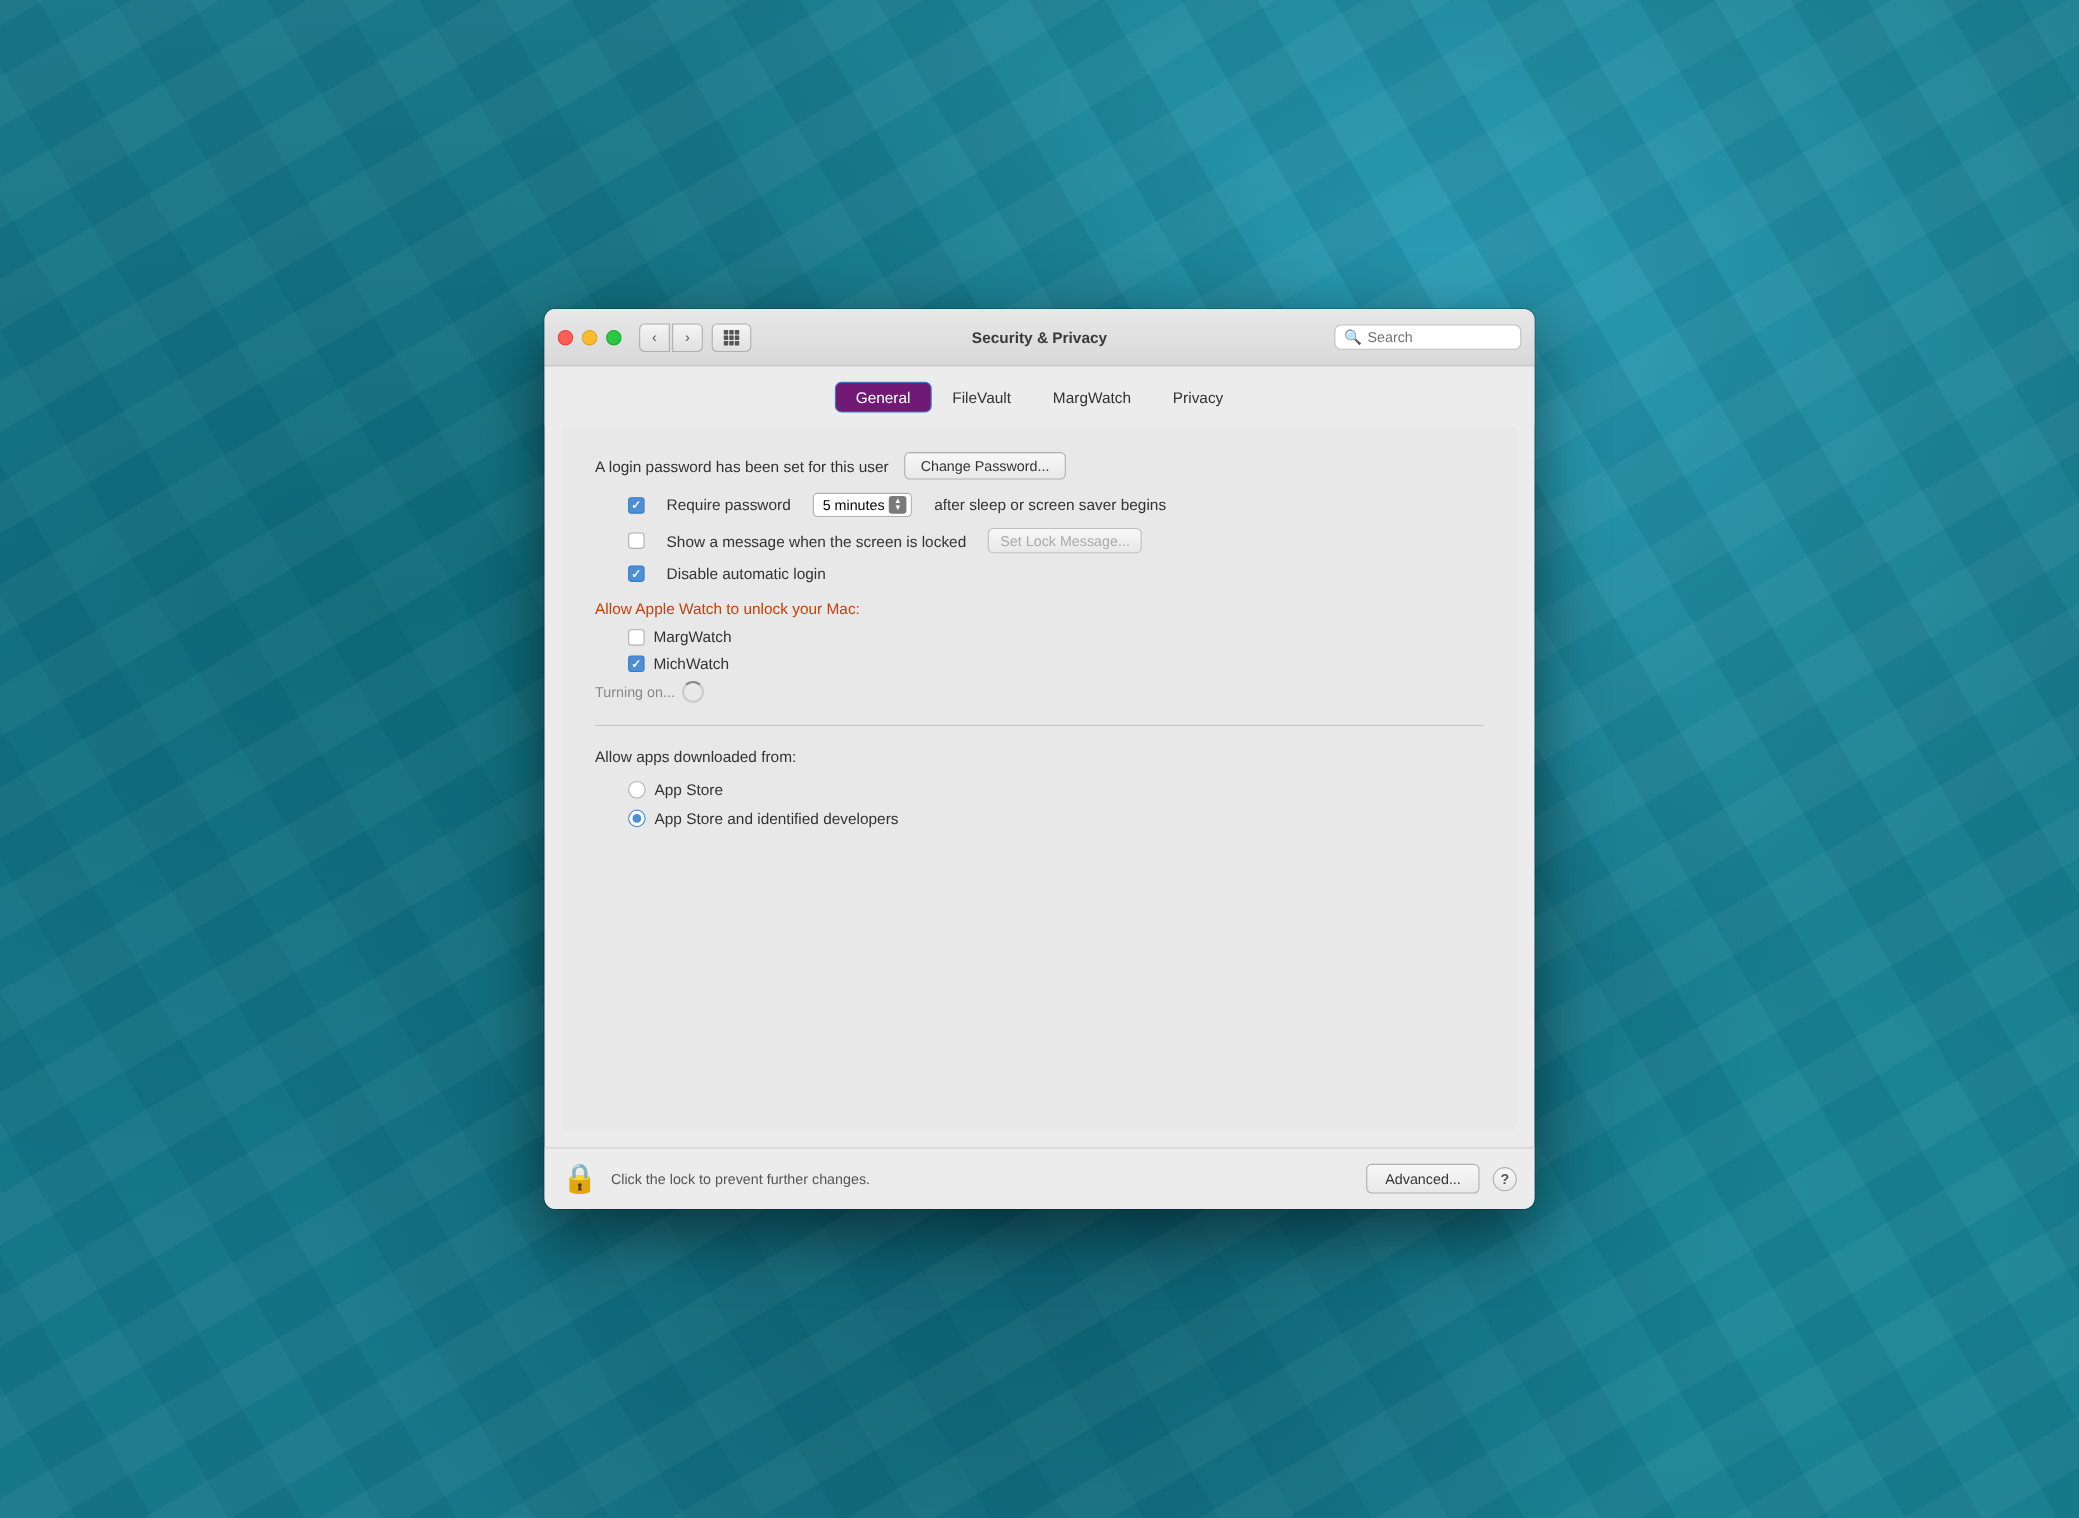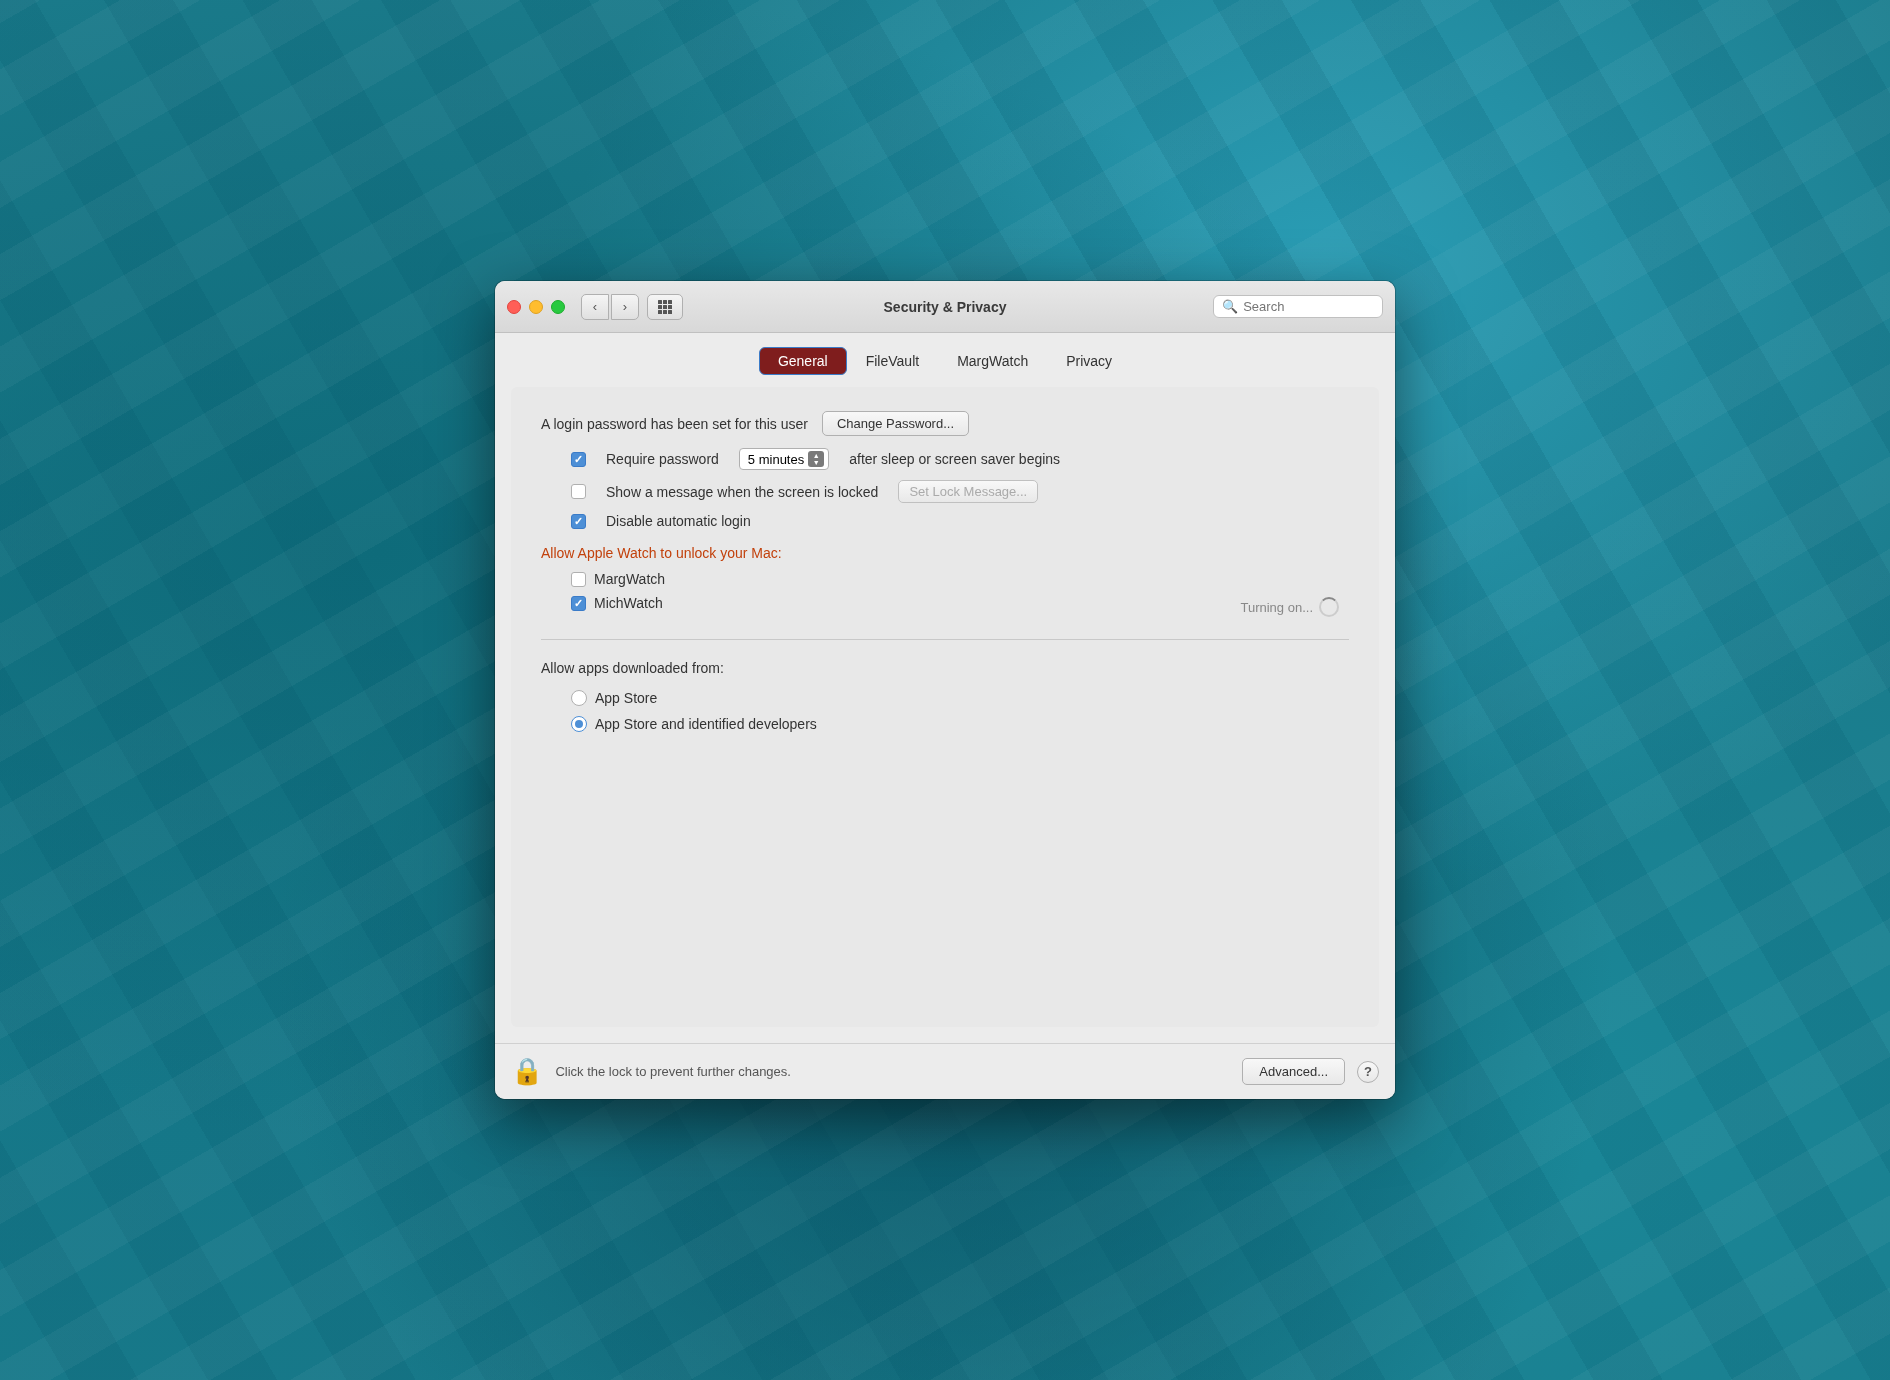--- a/index.html
+++ b/index.html
@@ -196,21 +196,21 @@
       padding: 5px 18px;
       font-size: 14px;
       cursor: pointer;
       border: 1px solid transparent;
       border-radius: 6px;
       color: #333;
       background: transparent;
     }
 
     .tab.active {
-      background: #7f1d1d;
+      background: #701a75;
       color: white;
       border-color: #3a7bc8;
       border-radius: 6px;
     }
 
     
     .content {
       background: #e8e8e8;
       margin: 0 16px 16px;
       border-radius: 6px;
@@ -465,22 +465,23 @@
       align-items: center;
       justify-content: center;
       cursor: pointer;
       font-size: 13px;
       color: #555;
       font-weight: bold;
     }
 
     .watch-section-full-row {
       display: flex;
-      align-items: center;
+      align-items: flex-start;
       width: 100%;
+      flex-direction: column;
     }
   </style>
 </head>
 <body>
 
 <div class="window">
 
   <div class="titlebar">
     <div class="traffic-lights">
       <div class="traffic-light close"></div>

